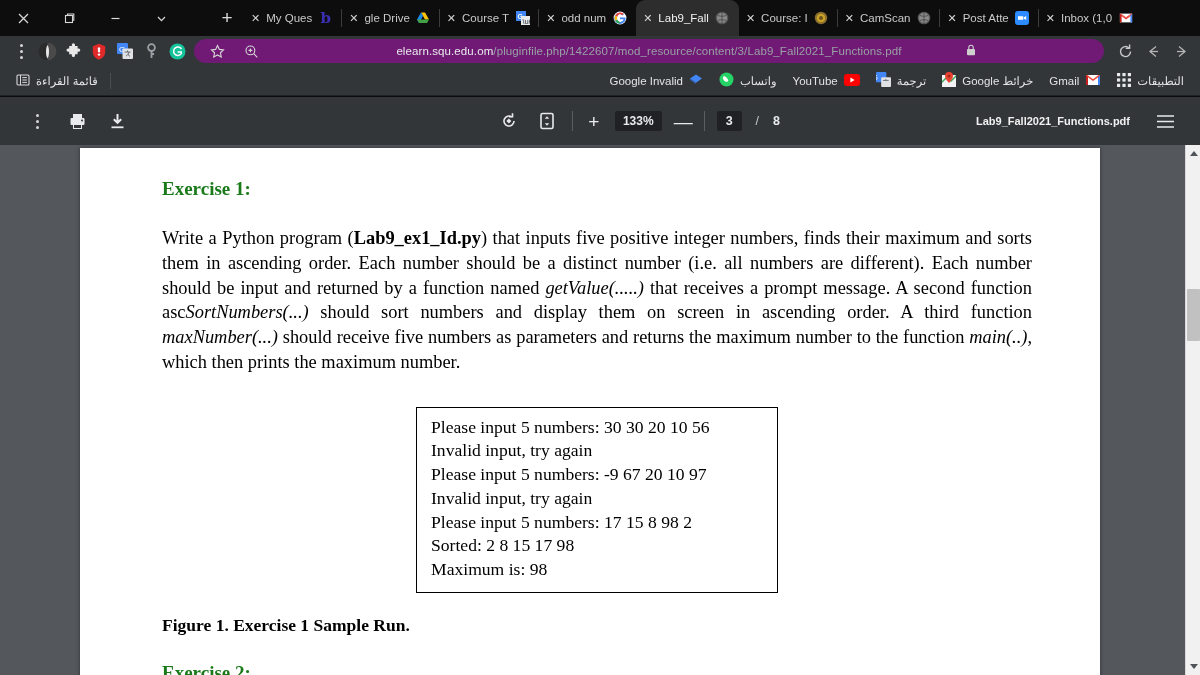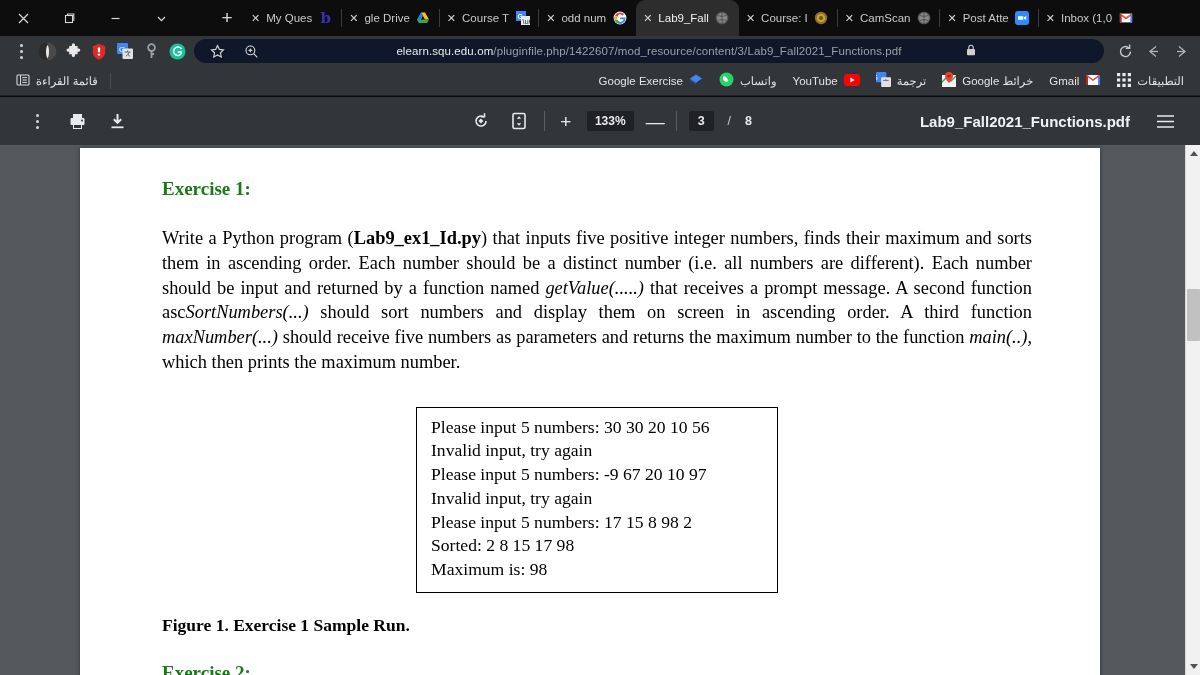--- a/index.html
+++ b/index.html
@@ -47,21 +47,21 @@
   .fav-img { display: block; }
 
   
   .navbar {
     position: absolute; left: 0; top: 36px; width: 1200px; height: 30px;
     background: #323639; display: flex; align-items: center;
   }
   .ext-zone { display: flex; align-items: center; gap: 0; padding-left: 8px; }
   .icbtn { width: 26px; height: 26px; display: flex; align-items: center; justify-content: center; }
   .omnibox {
-    flex: 1; height: 24px; margin: 0 8px 0 4px; background: #0f172a;
+    flex: 1; height: 24px; margin: 0 8px 0 4px; background: #701a75;
     border-radius: 12px; display: flex; align-items: center; position: relative;
     padding: 0 10px;
   }
   .omni-icons { display: flex; align-items: center; gap: 8px; }
   .url {
     position: absolute; left: 0; right: 0; text-align: center;
     font-size: 11.5px; color: #9aa0a6; letter-spacing: .1px;
   }
   .url b { color: #e8eaed; font-weight: 400; }
   .lock { position: absolute; right: 128px; color: #cfcfcf; font-size: 10px; }
@@ -94,21 +94,21 @@
     padding: 3px 8px; border-radius: 2px; min-width: 42px; text-align: center;
   }
   .pagenum {
     background: #202124; color: #e8eaed; font-size: 12.5px; font-weight: bold;
     padding: 3px 9px; border-radius: 2px; text-align: center;
   }
   .pagetot { color: #e8eaed; font-size: 12.5px; font-weight: bold; }
   .slash { color: #c9c9c9; font-size: 12.5px; margin: 0 2px; }
   .tbdiv { width: 1px; height: 20px; background: #5a5f62; }
   .plusminus { color: #e8eaed; font-size: 19px; font-weight: 300; line-height: 1; width: 18px; text-align: center; }
-  .docname { color: #f1f1f1; font-size: 15px; font-weight: bold; }
+  .docname { color: #f1f1f1; font-size: 11px; font-weight: bold; }
 
   
   .viewer {
     position: absolute; left: 0; top: 145px; width: 1185px; height: 644px;
     background: #54585c; overflow: hidden;
   }
   .page {
     position: absolute; left: 80px; top: 3px; width: 1020px; height: 560px;
     background: #ffffff; box-shadow: 0 0 4px rgba(0,0,0,.45);
   }
@@ -416,21 +416,21 @@
               <rect x="1" y="2" width="12" height="10" rx="1" fill="none" stroke="#d8d8d8" stroke-width="1.1"></rect>
               <path d="M4.5 2v10M6.3 4.6h4.6M6.3 7h4.6M6.3 9.4h4.6" stroke="#d8d8d8" stroke-width="1"></path>
             </svg>
         </span>
       </div>
       <span class="vdiv"></span>
     </div>
 
     <div class="bm-right">
       <div class="bm">
-        <span>Google Exercise</span>
+        <span>Google Invalid</span>
         <span>
           <svg width="14" height="14" viewBox="0 0 14 14">
               <path d="M7 1.5L13 5.6 7 9.7 1 5.6z" fill="#4285f4"></path>
               <path d="M7 9.7L1 5.6v1.2L7 11z" fill="#356ac3"></path>
             </svg>
         </span>
       </div>
       <div class="bm rtl">
         <span>واتساب</span>
         <span>

